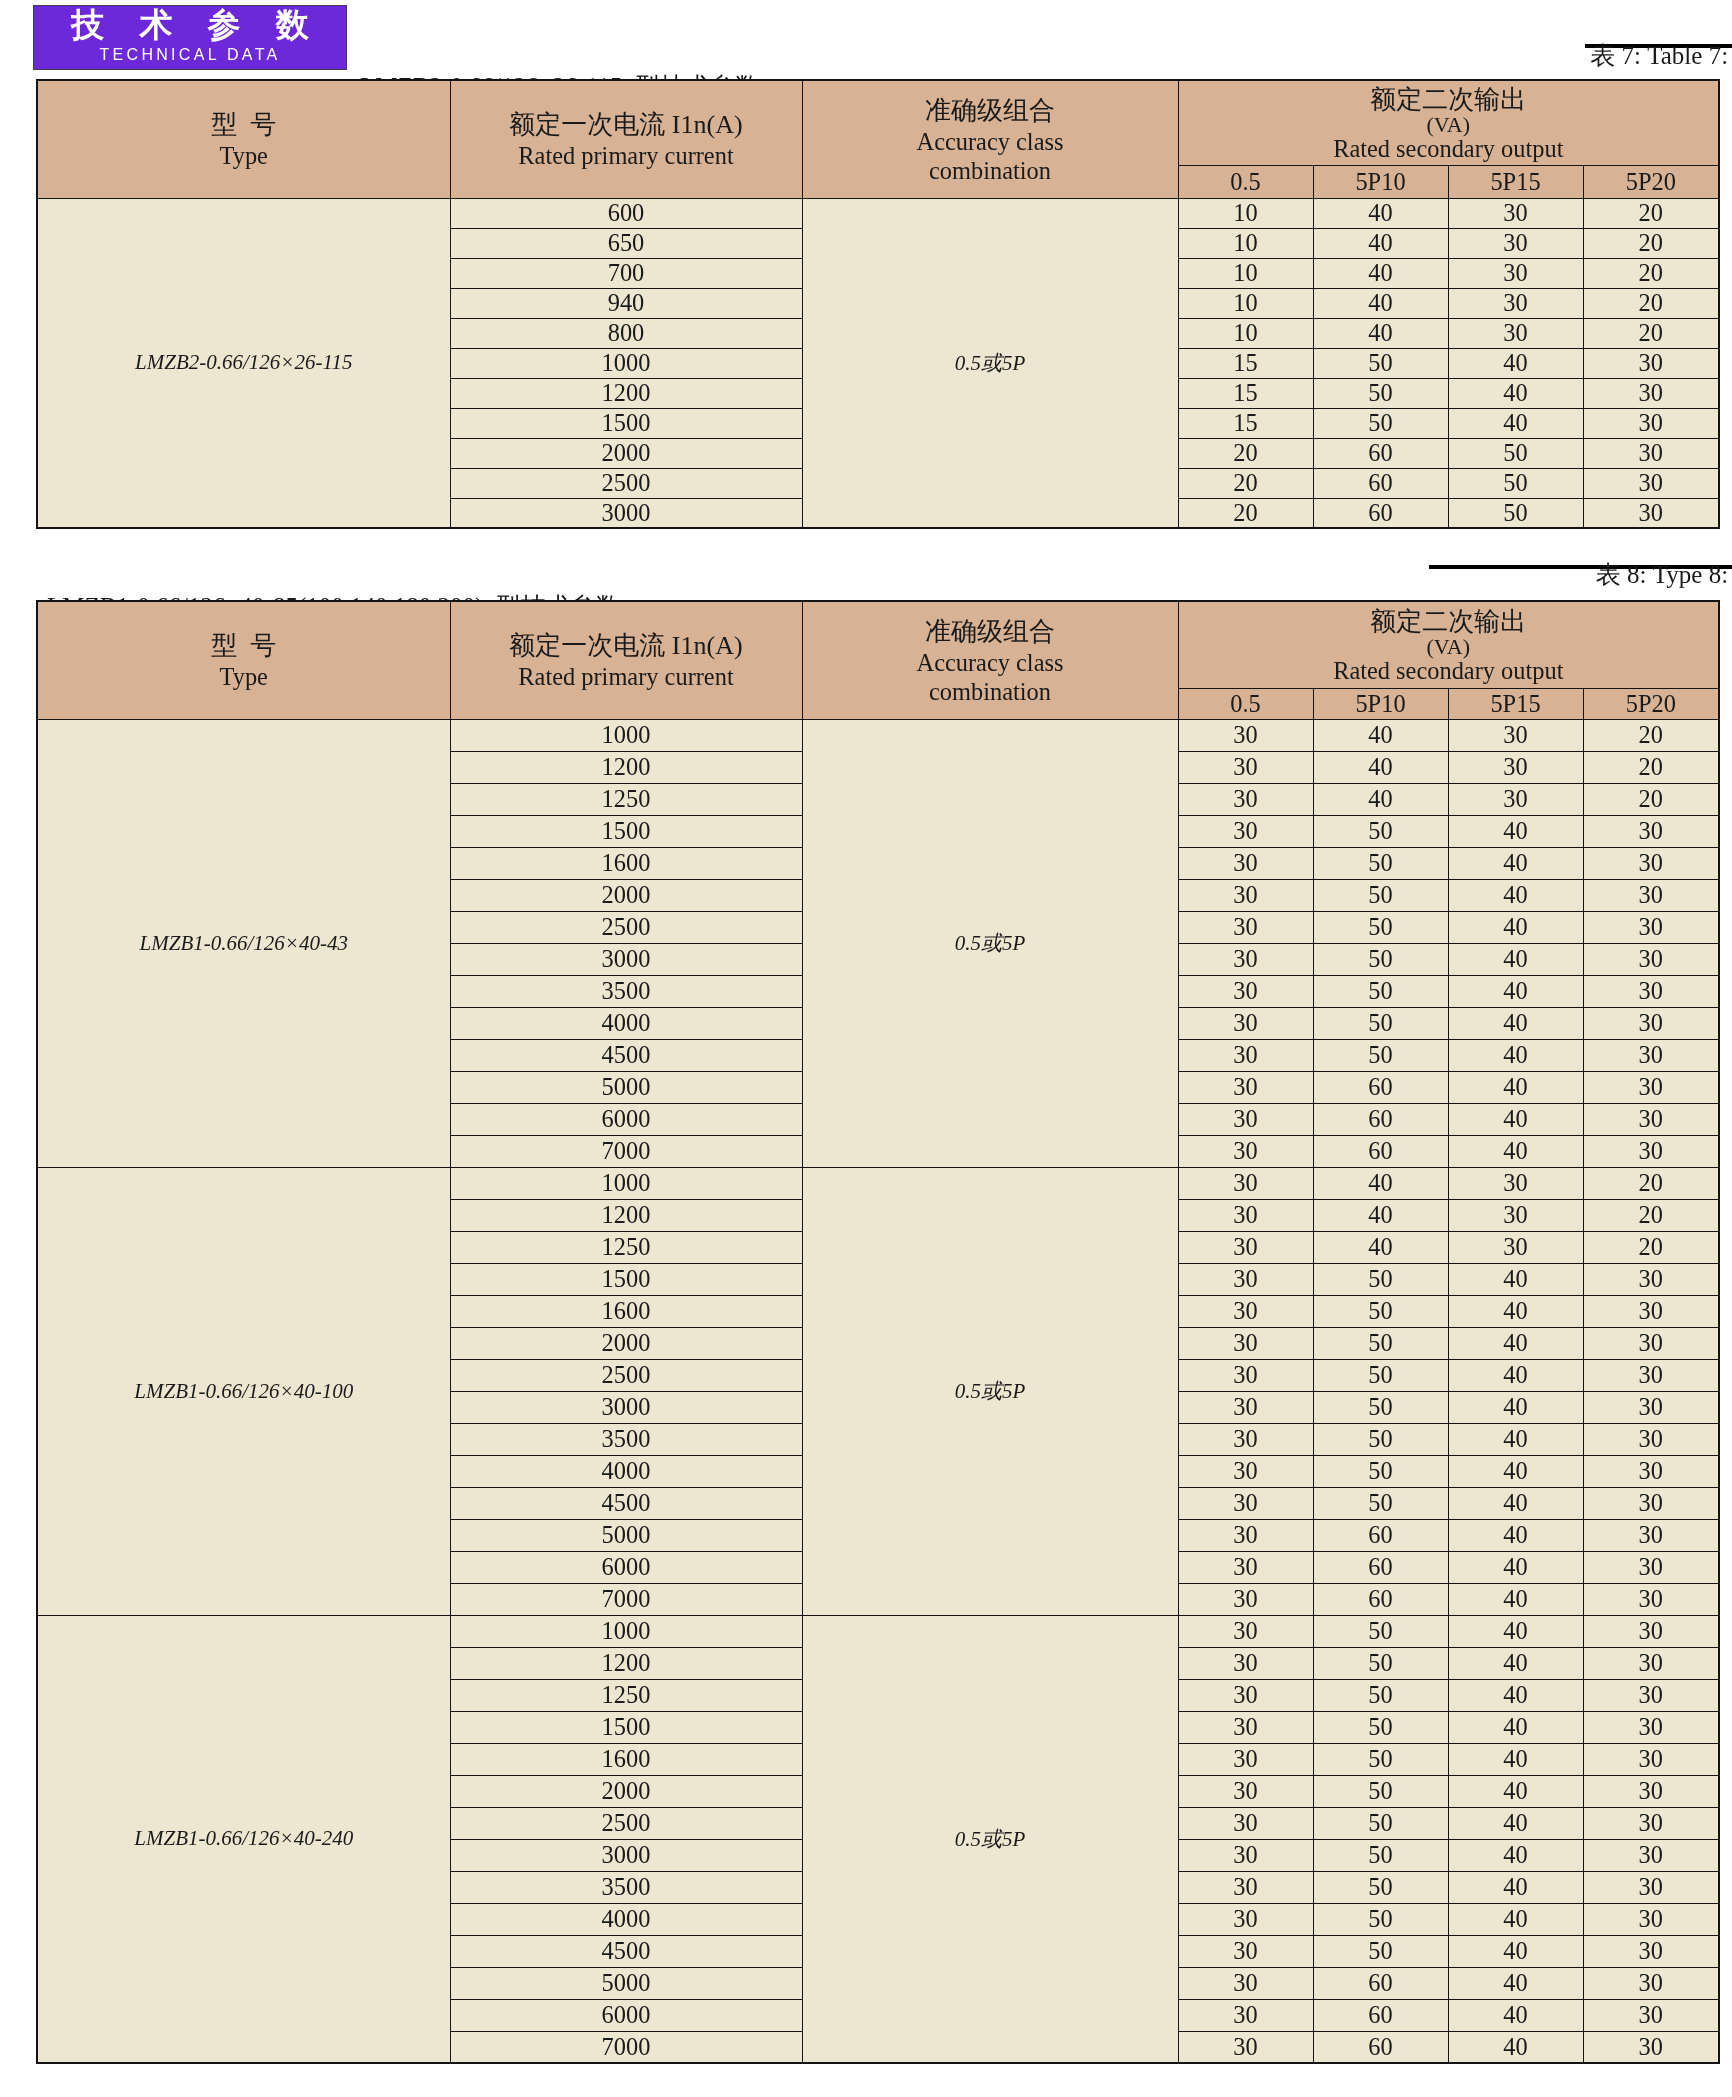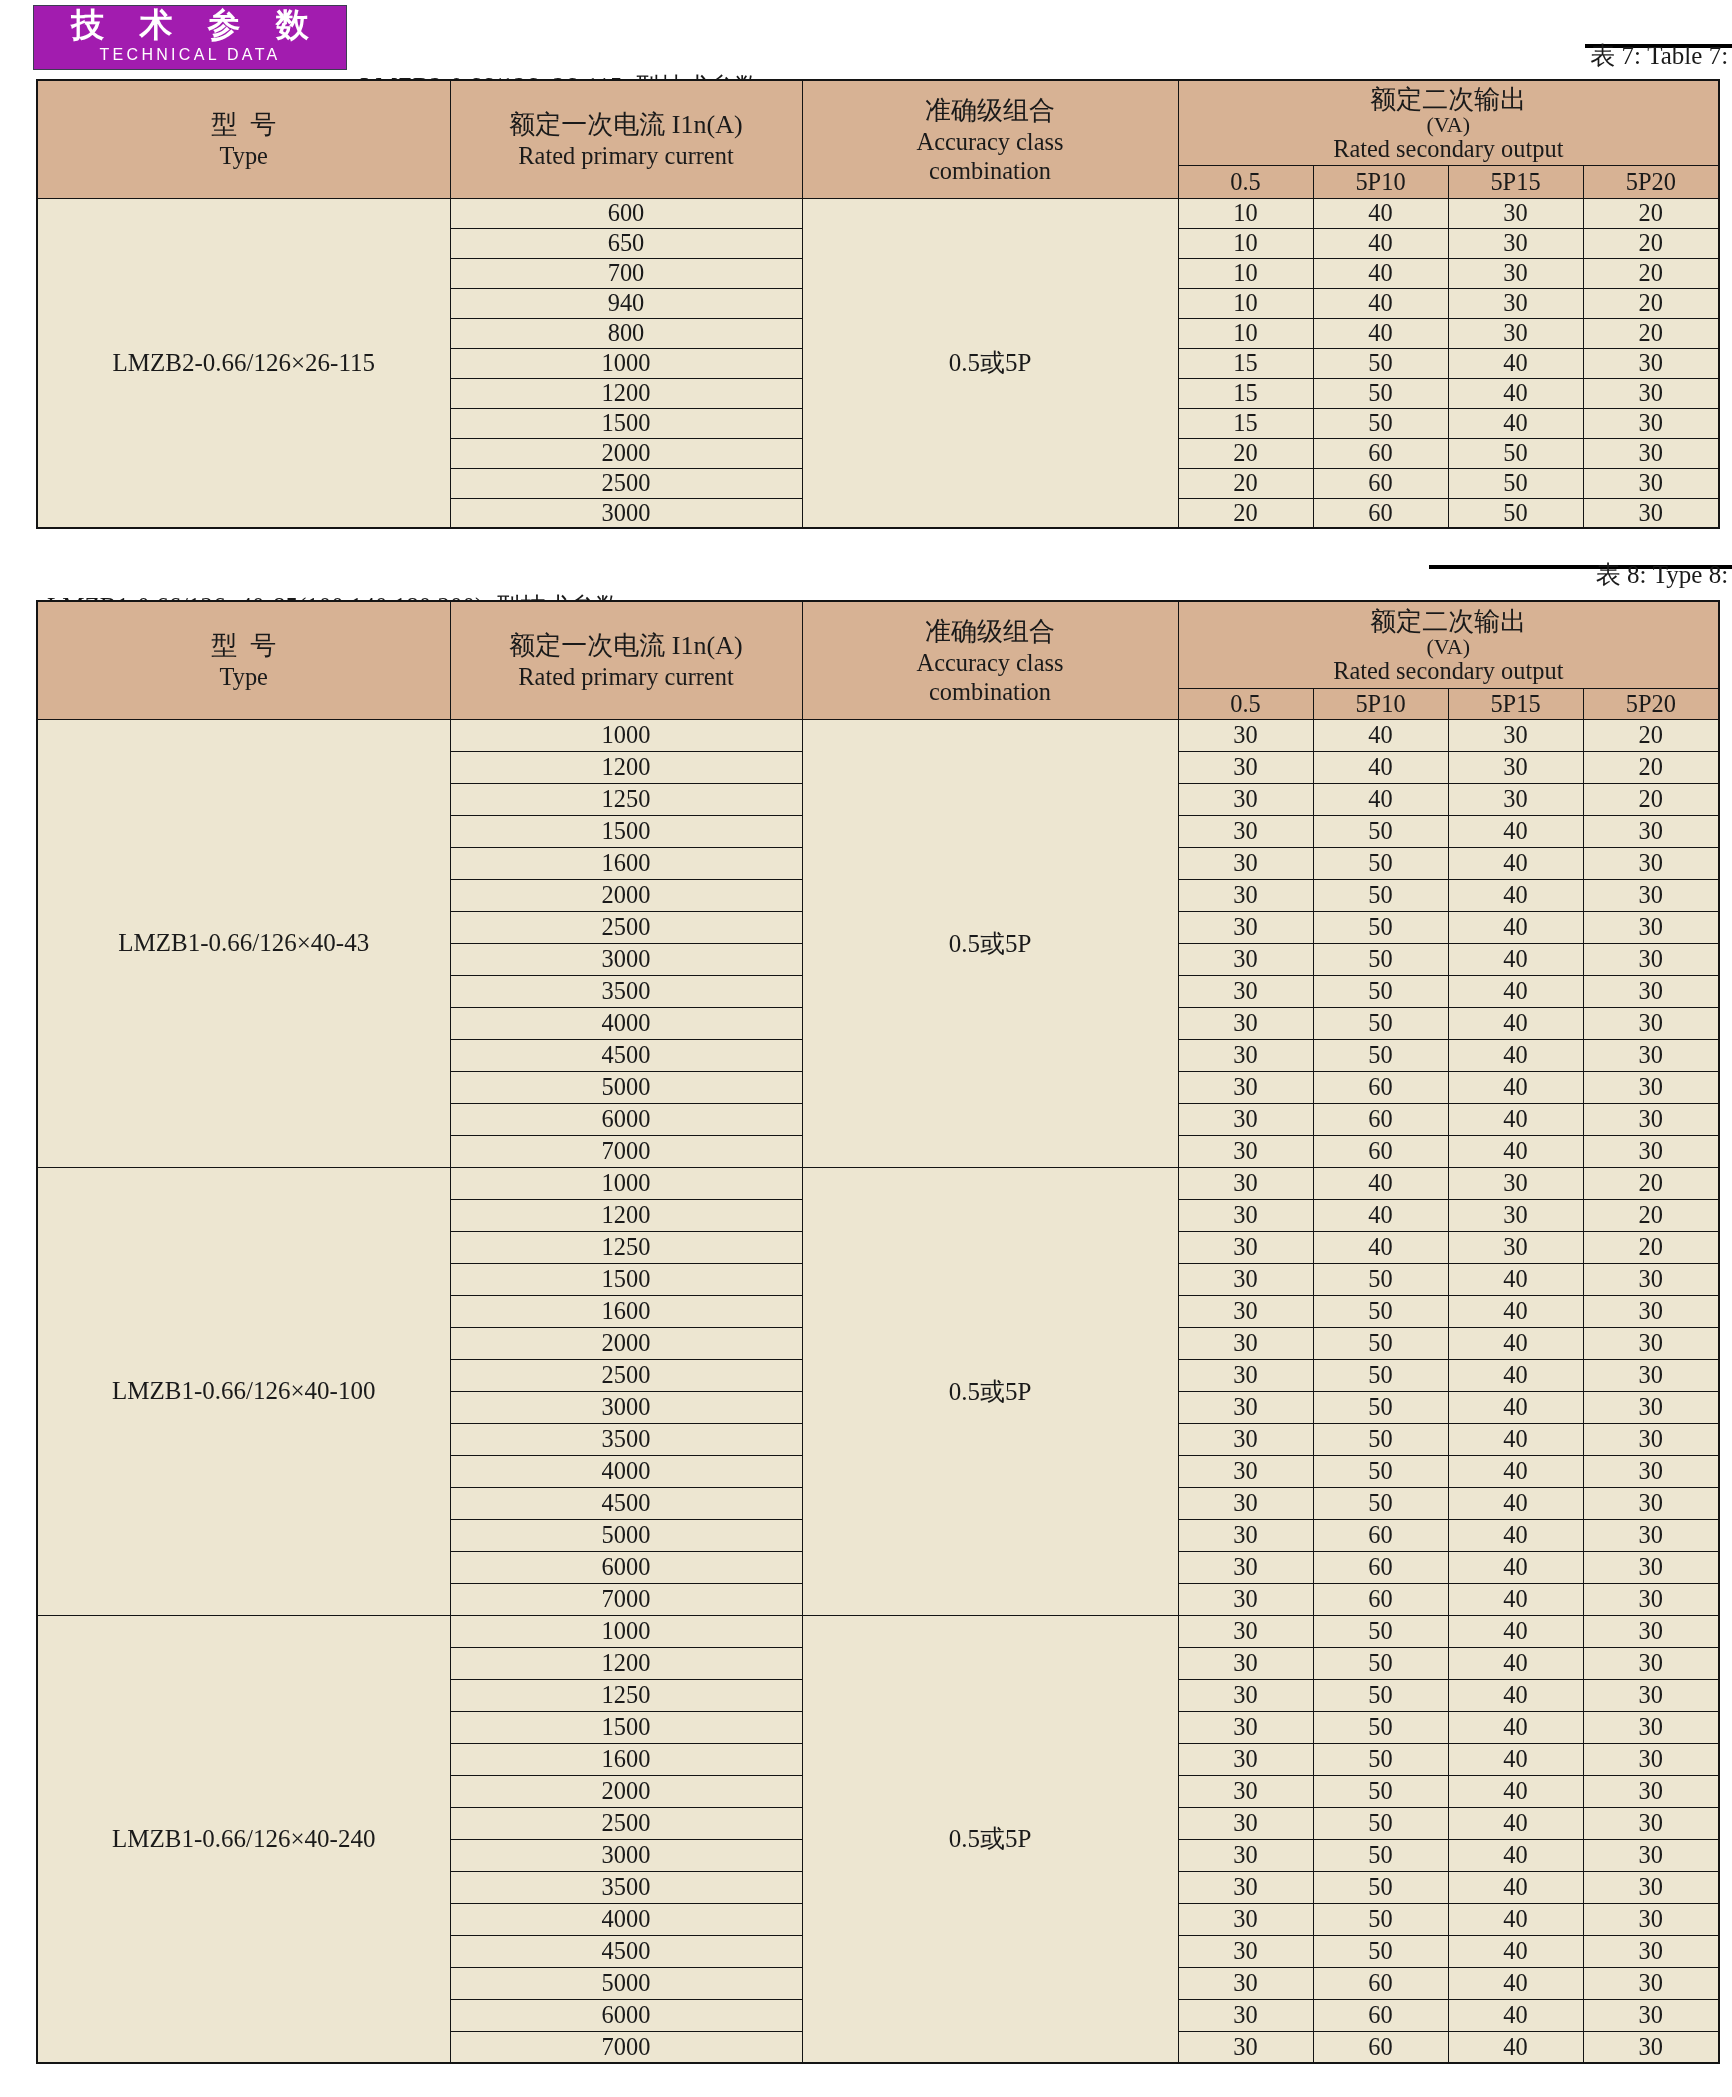--- a/index.html
+++ b/index.html
@@ -7,21 +7,21 @@
   body {
     width:1733px; height:2097px; position:relative;
     font-family:"Liberation Serif","DejaVu Serif",serif;
     color:#1a1a1a;
   }
   .pre { white-space:pre; }
 
   
   .badge {
     position:absolute; left:33px; top:4.9px; width:314px; height:65px;
-    background:#a21caf; border:0.8px solid #3d3c52;
+    background:#6d28d9; border:0.8px solid #3d3c52;
     display:flex; flex-direction:column; align-items:center; justify-content:center;
     color:#ffffff; font-family:"Liberation Sans","DejaVu Sans",sans-serif;
   }
   .badge-zh { font-size:33px; font-weight:bold; letter-spacing:13px; line-height:36px; text-indent:13px; }
   .badge-en { font-size:16px; font-weight:normal; letter-spacing:3.3px; line-height:24.4px; }
 
   
   .caption { position:absolute; font-size:25px; line-height:32px; }
   .cap-t7 { left:360px; top:6.5px; }
   .cap-t8 { left:47px; top:527px; }
@@ -50,21 +50,21 @@
   .h-zh { font-size:26px; line-height:33px; }
   .h-en { font-size:24.4px; line-height:29px; }
   .h-va { font-size:22px; line-height:18px; }
   .subhead th { font-size:24.4px; }
   .t7 tr.main { height:85px; }
   .t7 tr.subhead { height:33px; }
   .t8 tr.main { height:87px; }
   .t8 tr.subhead { height:31px; }
   .t7 tbody tr { height:30px; }
   .t8 tbody tr { height:32px; }
-  td.type, td.acc { font-size:25px; }
+  td.type, td.acc { font-size:21px;font-style:italic; }
 </style>
 </head>
 <body>
 
 <div class="badge">
   <div class="badge-zh">技 术 参 数</div>
   <div class="badge-en">TECHNICAL DATA</div>
 </div>
 
 <div class="artifact art1"></div>

